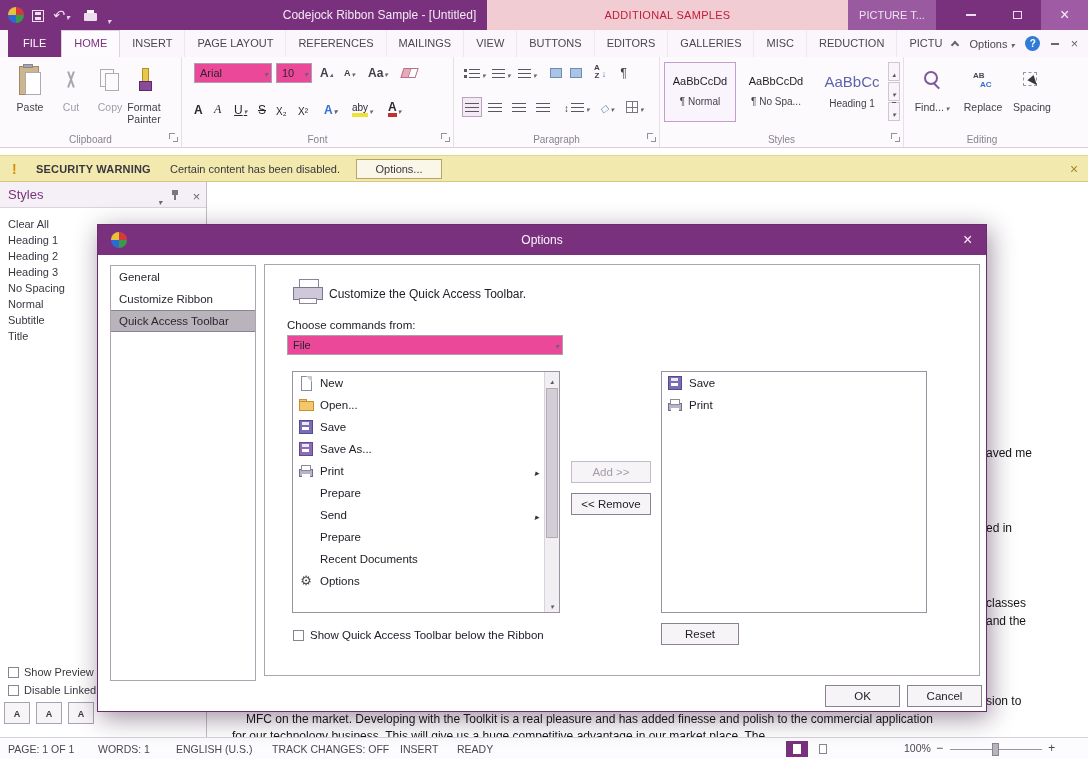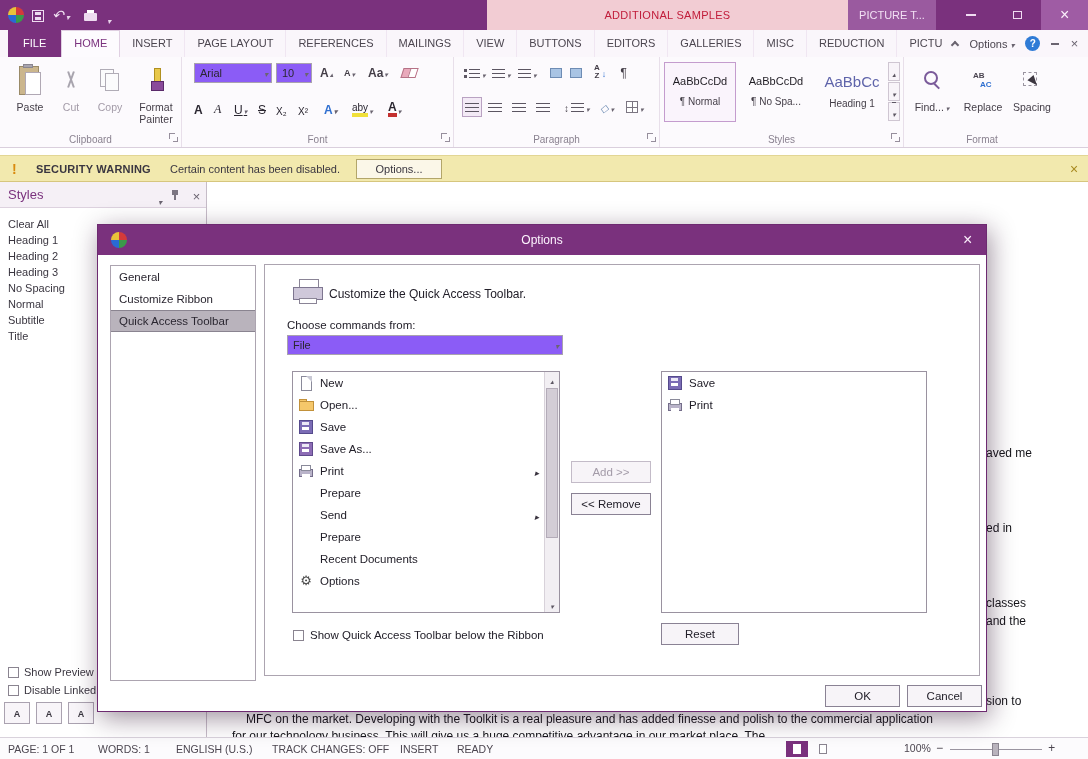--- a/index.html
+++ b/index.html
@@ -62,21 +62,21 @@
 .ic-cut{width:20px;height:20px;position:relative}
 .ic-cut::before,.ic-cut::after{content:"";position:absolute;left:9px;top:1px;width:2px;height:17px;background:#a8a4ae}
 .ic-cut::before{transform:rotate(20deg)}
 .ic-cut::after{transform:rotate(-20deg)}
 .ic-copy{width:24px;height:22px;position:relative}
 .ic-copy::before{content:"";position:absolute;left:2px;top:0;width:12px;height:16px;background:#fbfbfc;border:1px solid #b0acb6}
 .ic-copy::after{content:"";position:absolute;left:7px;top:4px;width:12px;height:16px;background:#fbfbfc;border:1px solid #b0acb6}
 .ic-fp{width:20px;height:24px;position:relative}
 .ic-fp::before{content:"";position:absolute;left:8px;top:0;width:5px;height:13px;background:#e8c84a;border:1px solid #b09020}
 .ic-fp::after{content:"";position:absolute;left:5px;top:13px;width:11px;height:8px;background:#8a4a9a;border:1px solid #5a2a6a}
-.combo{height:20px;border:1px solid #a9a2ae;background:#8b5cf6;font-size:11px;display:flex;align-items:center;justify-content:space-between;padding:0 3px 0 5px;color:#2a2630}
+.combo{height:20px;border:1px solid #a9a2ae;background:#ec4899;font-size:11px;display:flex;align-items:center;justify-content:space-between;padding:0 3px 0 5px;color:#2a2630}
 .fbtn{height:20px;display:inline-flex;align-items:center;justify-content:center;gap:1px;font-size:11px;color:#433d47;padding:0 2px}
 .fbtn b{font-weight:bold;font-size:12px}
 .fbtn b.sm{font-size:9px}
 .tiny::before{font-size:7px}
 .flet{height:20px;display:inline-flex;align-items:flex-end;gap:1px;font-size:12px;color:#2a2630;padding:0 2px}
 .it{font-style:italic;font-family:"Liberation Serif",serif}
 .un{text-decoration:underline}
 .stk{text-decoration:line-through}
 .scr{font-size:10px}
 .eff{color:#2f6fd0;font-weight:bold}
@@ -223,20 +223,21 @@
     <span class="qbtn ab" style="left:52px;top:7px">
         <i class="qundo"></i>
         <i class="qcar"></i>
       </span>
     <span class="qbtn ab" style="left:84px;top:7px">
         <span class="qprint"></span>
       </span>
     <span class="qbtn ab" style="left:107px;top:11px">
         <i class="qcar"></i>
       </span>
+    <span class="wtitle ab">Codejock Ribbon Sample - [Untitled]</span>
     <span class="ctxgroup ab">ADDITIONAL SAMPLES</span>
     <span class="ctxtab ab">PICTURE T...</span>
     <span class="wbtn ab" style="right:94px">
         <i class="mingl"></i>
       </span>
     <span class="wbtn ab" style="right:47px">
         <i class="maxgl"></i>
       </span>
     <span class="wbtn close ab" style="right:0">
         <i class="xgl"></i>
@@ -291,21 +292,21 @@
             <span class="ic-cut"></span>
           </span>
         <span class="blb">Cut</span>
       </div>
       <div class="bcol dis" style="left:90px;width:40px">
         <span class="bic">
             <span class="ic-copy"></span>
           </span>
         <span class="blb">Copy</span>
       </div>
-      <div class="bcol" style="left:132px;width:48px">
+      <div class="bcol" style="left:120px;width:48px">
         <span class="bic">
             <span class="ic-fp"></span>
           </span>
         <span class="blb">Format Painter</span>
       </div>
       <span class="glabel">Clipboard</span>
       <span class="launcher"></span>
     </div>
 
     <div class="rgroup" style="left:182px;width:272px">
@@ -465,21 +466,21 @@
             <span class="ic-replace"></span>
           </span>
         <span class="blb">Replace</span>
       </div>
       <div class="bcol" style="left:106px;width:44px">
         <span class="bic">
             <span class="ic-select"></span>
           </span>
         <span class="blb">Spacing</span>
       </div>
-      <span class="glabel">Format</span>
+      <span class="glabel">Editing</span>
     </div>
   </div>
 
   <div class="secbar">
     <span class="sexcl">!</span>
     <span class="sttl">SECURITY WARNING</span>
     <span class="smsg">Certain content has been disabled.</span>
     <span class="sbtn">Options...</span>
     <span class="sclose"><i class="xgl3"></i></span>
   </div>

